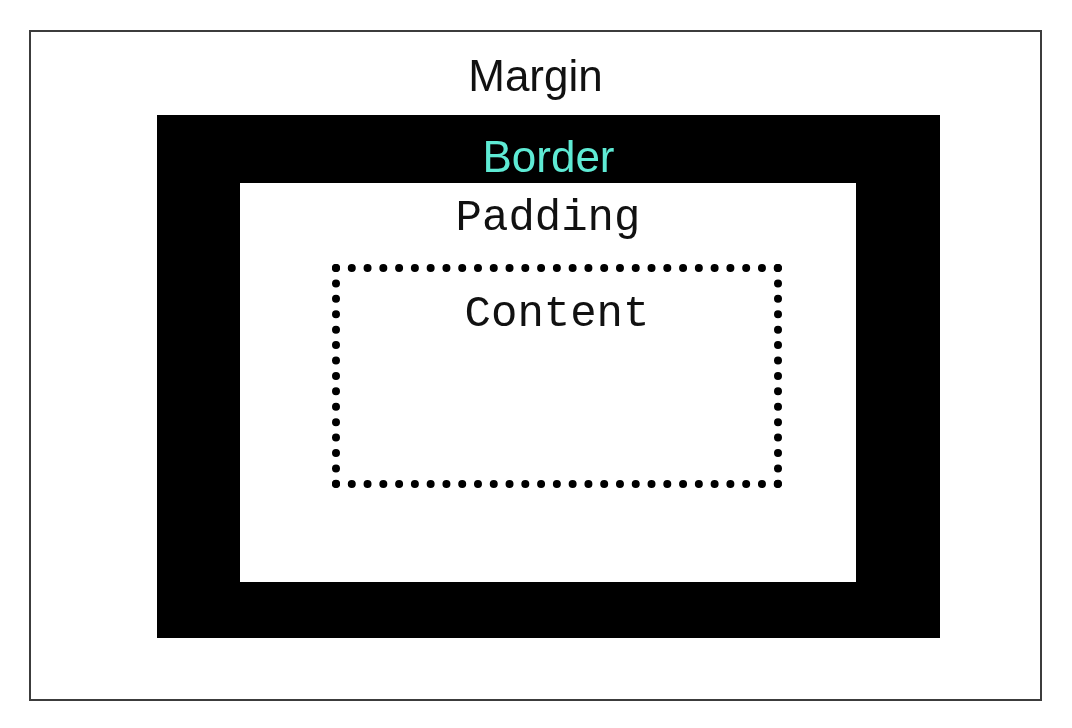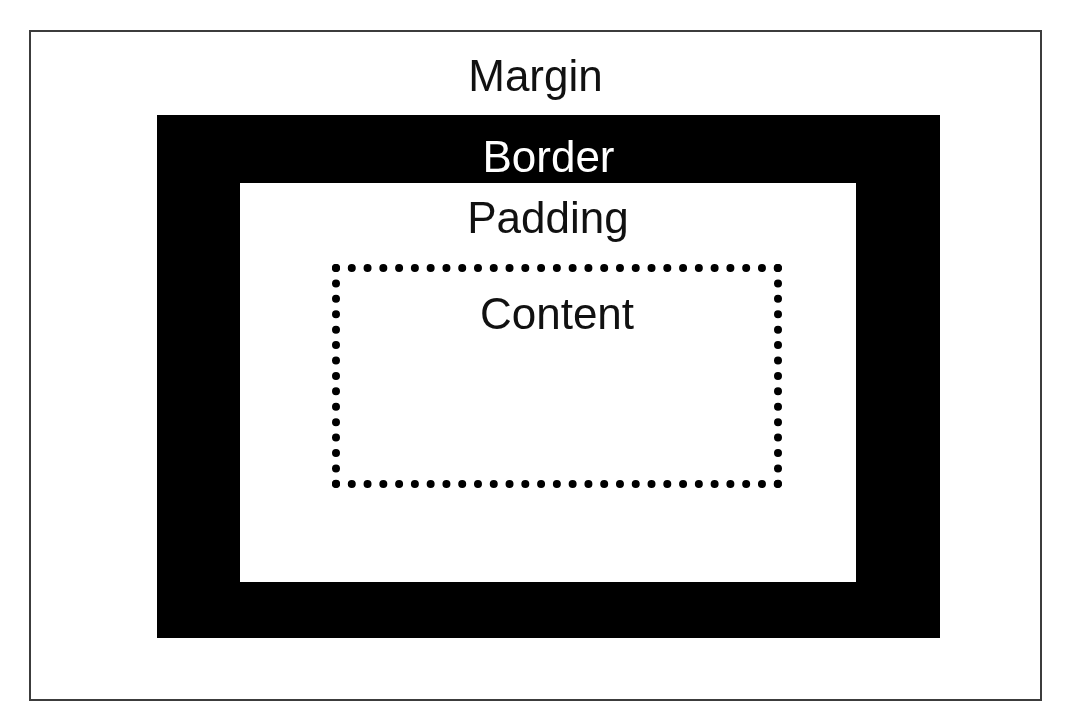--- a/index.html
+++ b/index.html
@@ -45,20 +45,21 @@
   }
 
   
   .padding-box {
     position: absolute;
     left: 83px;
     top: 68px;
     width: 616px;
     height: 399px;
     background: #ffffff;
+    font-family: Liberation Mono, monospace;
   }
 
   
   .content-box {
     position: absolute;
     left: 92px;
     top: 81px;
     width: 450px;
     height: 224px;
     box-sizing: border-box;
@@ -73,21 +74,21 @@
     right: 0;
     text-align: center;
     font-size: 44px;
     line-height: 1;
     font-weight: 400;
     letter-spacing: 0px;
     white-space: nowrap;
     user-select: none;
   }
   .label-margin  { top: 22px;  color: #111111; }
-  .label-border  { top: 20px;  color: #ffffff; }
+  .label-border  { top: 20px;  color: #5eead4; }
   .label-padding { top: 13px;  color: #111111; }
   .label-content { top: 20px;  color: #111111; }
 </style>
 </head>
 <body>
 
 <div id="box-model-diagram">
 
   <div class="margin-box">
 

